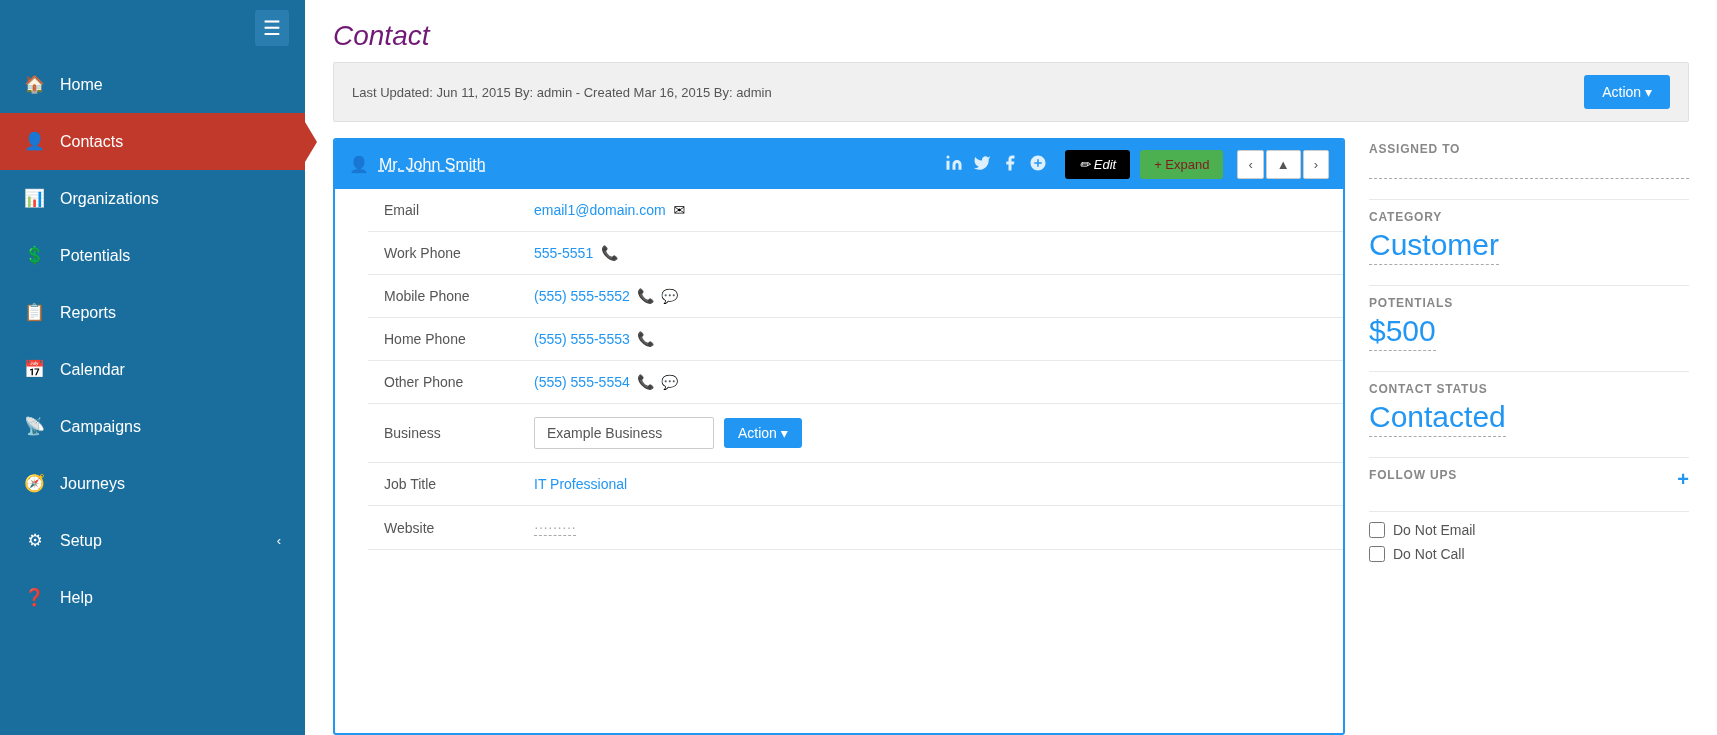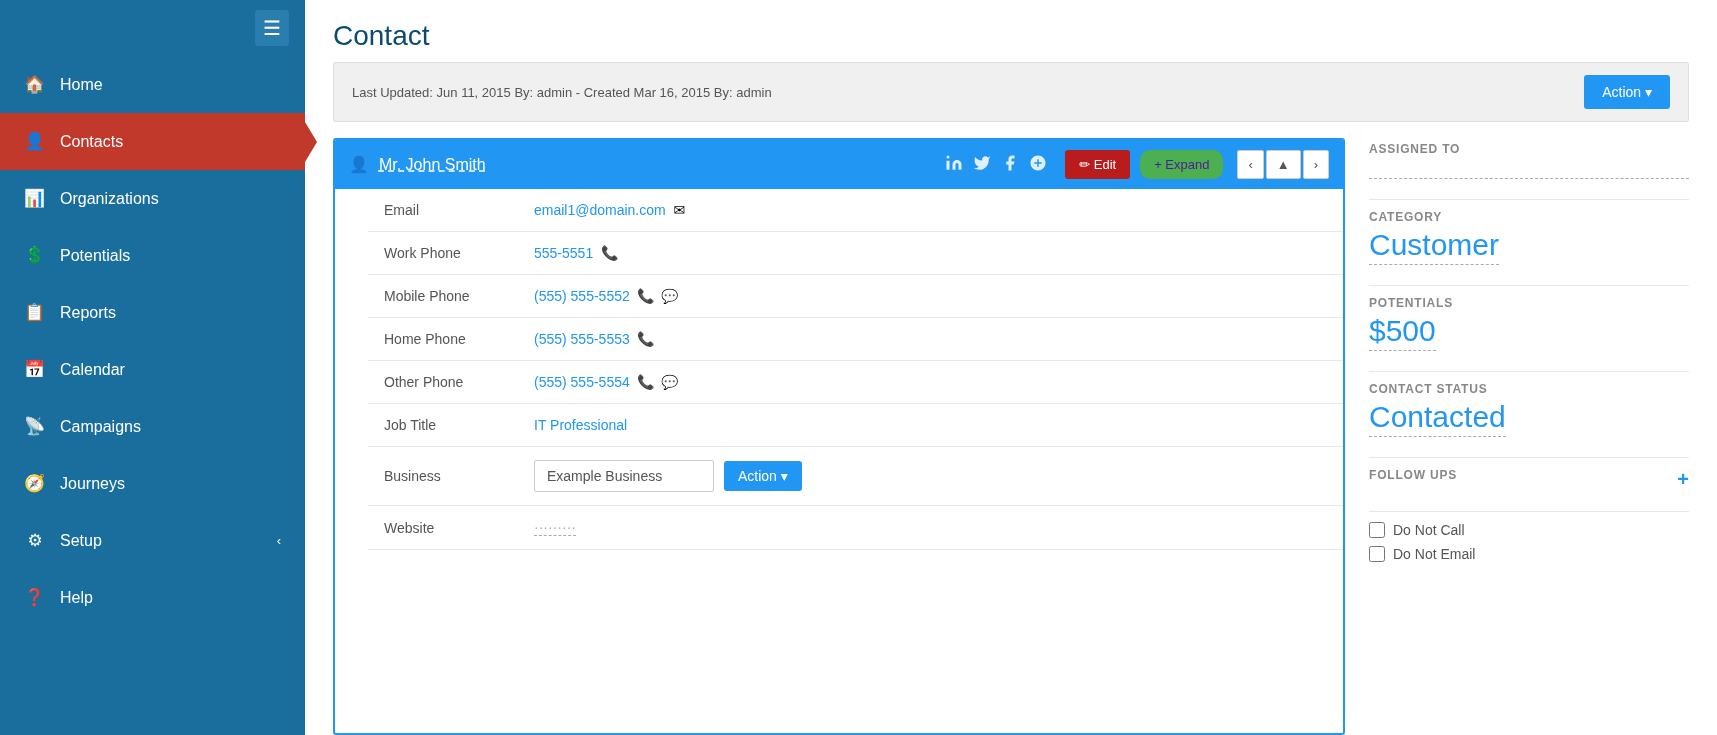--- a/index.html
+++ b/index.html
@@ -75,21 +75,22 @@
       flex: 1;
       display: flex;
       flex-direction: column;
       background: #fff;
       overflow: hidden;
     }
     .page-title {
       padding: 20px 28px 10px 28px;
       font-size: 28px;
       font-weight: 300;
-      color: #0c4a6e;
+      color: #701a75;
+      font-style: italic;
     }
     .toolbar-bar {
       display: flex;
       align-items: center;
       justify-content: space-between;
       background: #f0f0f0;
       border: 1px solid #e0e0e0;
       padding: 12px 18px;
       margin: 0 28px 16px 28px;
       border-radius: 2px;
@@ -141,38 +142,39 @@
       flex: 1;
       text-decoration: underline;
       text-decoration-style: dashed;
     }
     .social-icon {
       font-size: 15px;
       cursor: pointer;
       opacity: 0.85;
     }
     .edit-btn {
-      background: #b91c1c;
+      background: #000000;
       color: #fff;
       border: none;
       padding: 7px 14px;
       border-radius: 3px;
       cursor: pointer;
       font-size: 13px;
       display: flex;
       align-items: center;
       gap: 4px;
       margin-left: 8px;
+      font-style: italic;
     }
     .expand-btn {
       background: #4caf50;
-      color: #4c1d95;
+      color: #7f1d1d;
       border: none;
       padding: 7px 14px;
-      border-radius: 10px;
+      border-radius: 3px;
       cursor: pointer;
       font-size: 13px;
       display: flex;
       align-items: center;
       gap: 4px;
     }
     .nav-arrow-btn {
       background: #fff;
       color: #555;
       border: 1px solid #ccc;
@@ -428,32 +430,32 @@
           </tr>
           <tr>
             <td>Other Phone</td>
             <td>
               <a href="#" class="phone-link">(555) 555-5554</a>
               <span style="margin-left:4px;">📞</span>
               <span style="margin-left:2px;">💬</span>
             </td>
           </tr>
           <tr>
-            <td>Job Title</td>
-            <td>
-              <a href="#">IT Professional</a>
-            </td>
-          </tr>
-          <tr>
             <td>Business</td>
             <td>
               <div class="business-cell">
                 <span class="business-name">Example Business</span>
                 <button class="action-btn-small">Action ▾</button>
               </div>
+            </td>
+          </tr>
+          <tr>
+            <td>Job Title</td>
+            <td>
+              <a href="#">IT Professional</a>
             </td>
           </tr>
           <tr>
             <td>Website</td>
             <td>
               <span class="dashed-underline">·········</span>
             </td>
           </tr>
         </tbody>
       </table>
@@ -483,22 +485,22 @@
       <div class="panel-section">
         <div class="follow-ups-row">
           <div class="panel-label">FOLLOW UPS</div>
           <span class="plus-btn">+</span>
         </div>
       </div>
       <hr class="divider-line">
       <div class="panel-section">
         <div class="checkbox-row">
           <input type="checkbox" style="">
-          <label>Do Not Call</label>
+          <label>Do Not Email</label>
         </div>
         <div class="checkbox-row">
           <input type="checkbox" style="">
-          <label>Do Not Email</label>
+          <label>Do Not Call</label>
         </div>
       </div>
     </div>
   </div>
 </div>
 
 </body></html>

